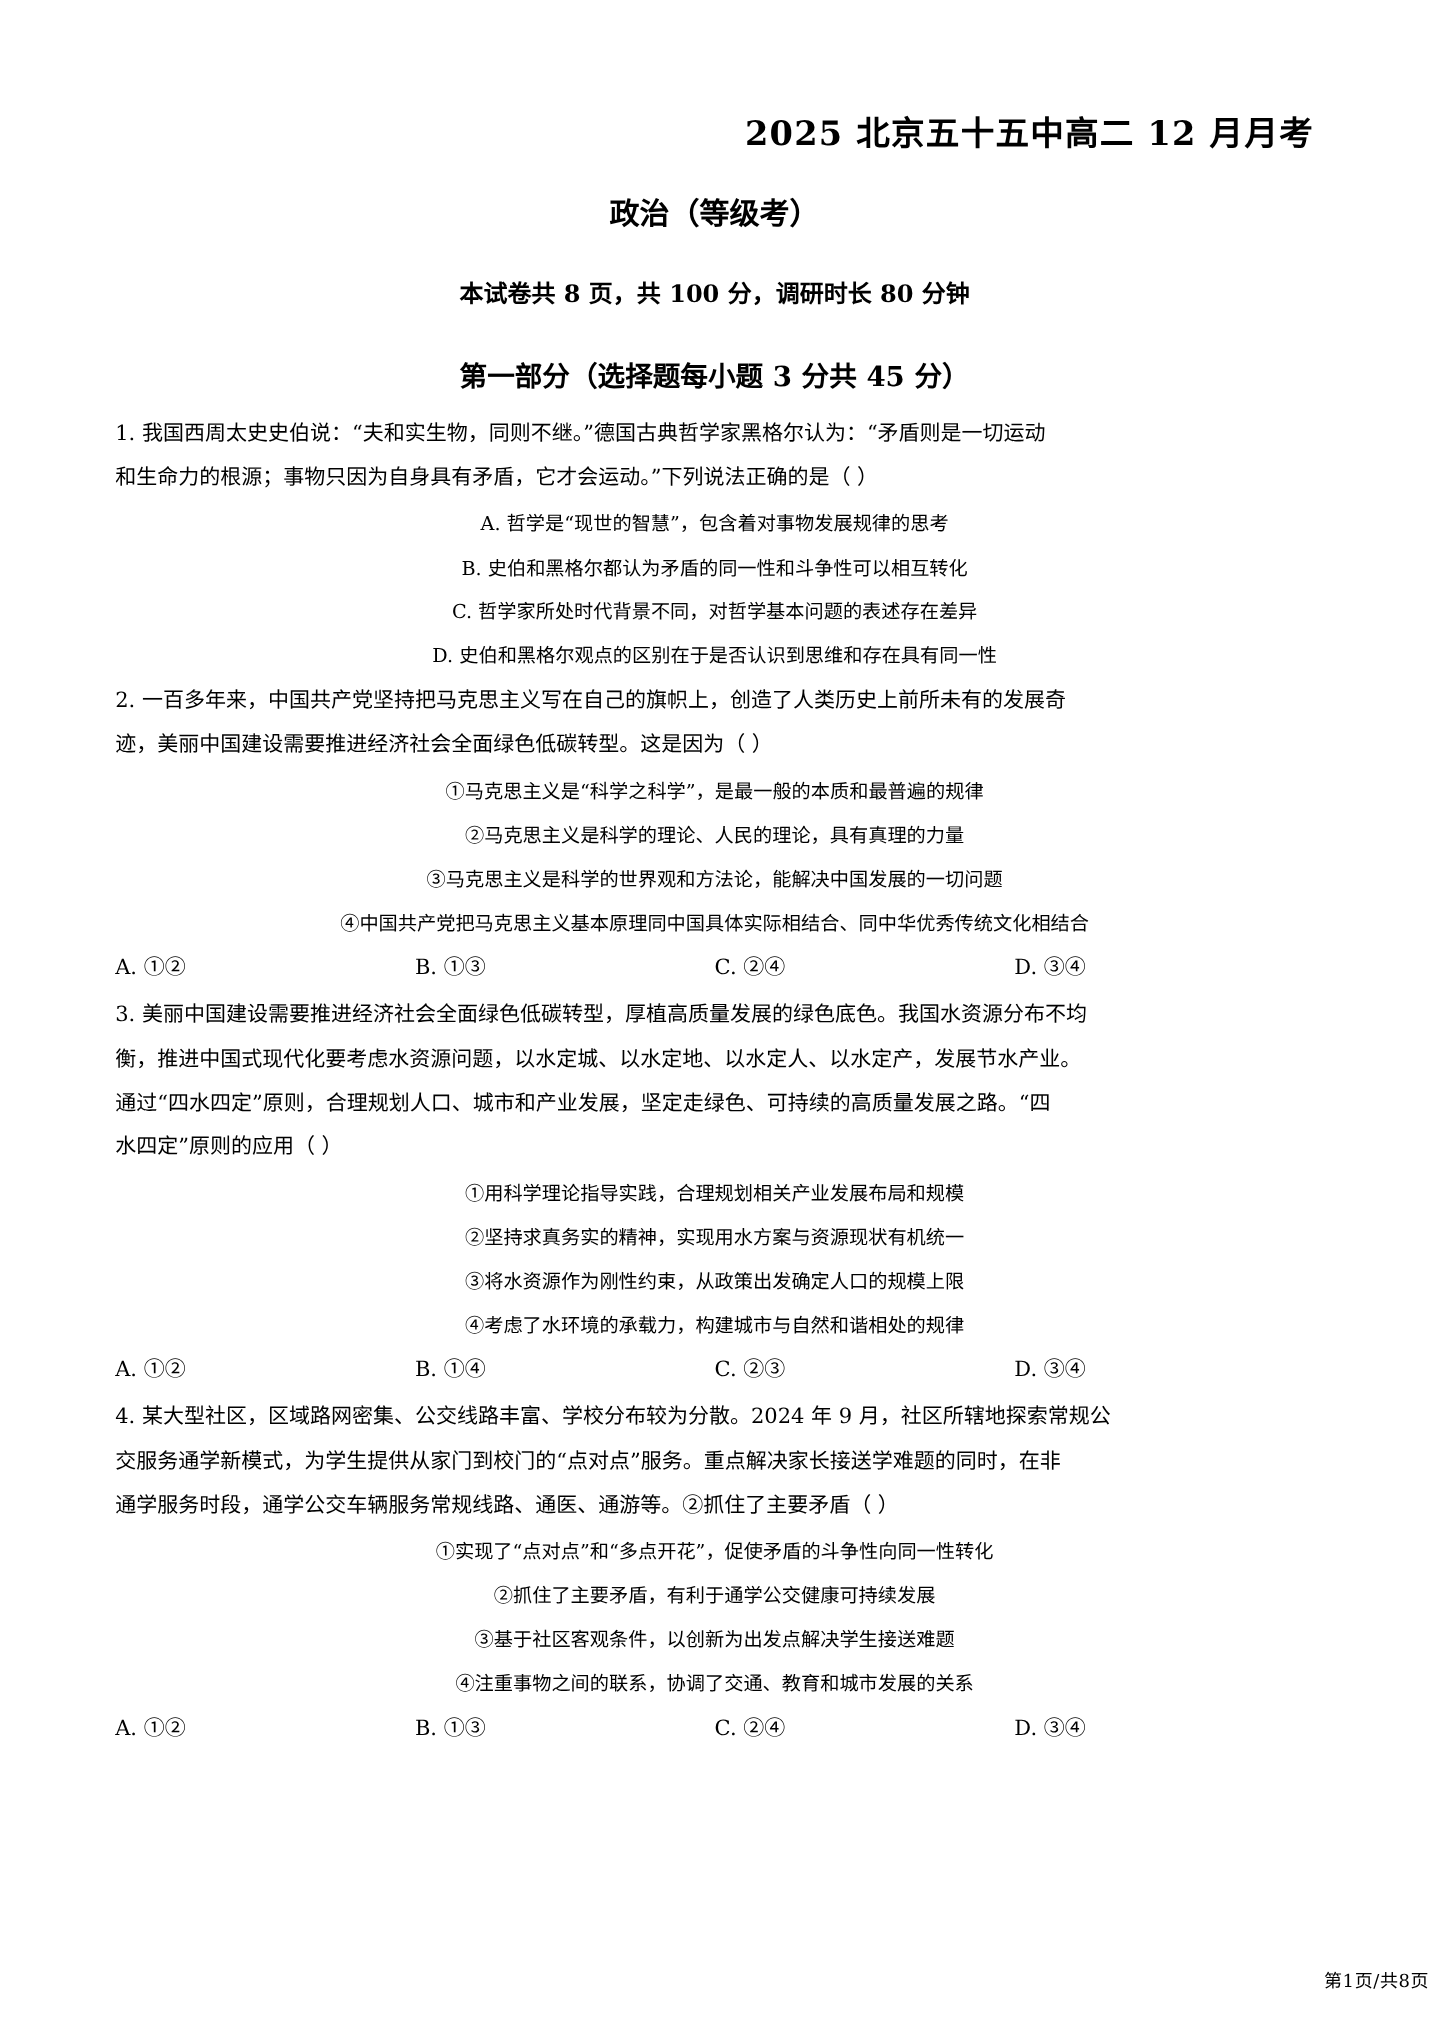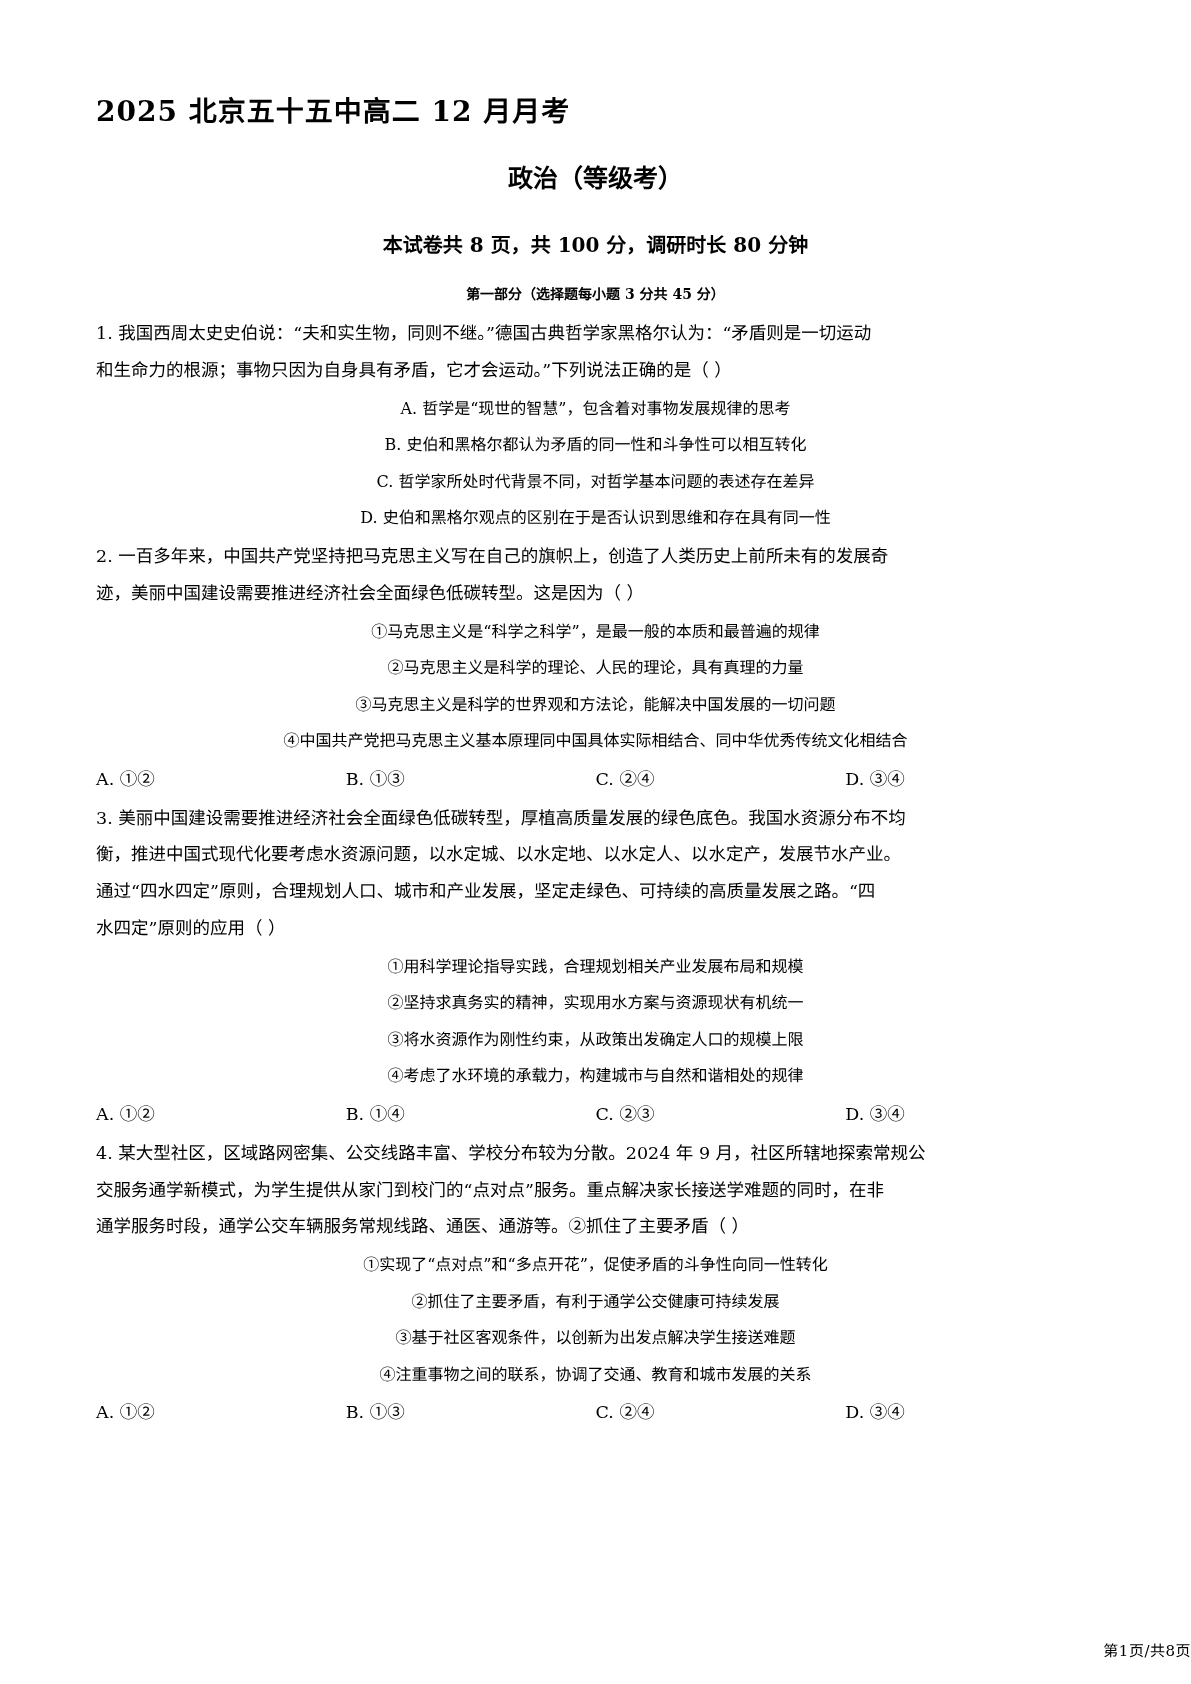--- a/index.html
+++ b/index.html
@@ -15,21 +15,21 @@
     position: relative;
   }
   .page {
     width: 1191px;
     min-height: 1684px;
     box-sizing: border-box;
     padding: 70px 96px 40px 96px;
     position: relative;
   }
   .doc-title {
-    text-align: left;
+    text-align: right;
     font-size: 28px;
     font-weight: bold;
     letter-spacing: 1px;
     margin: 20px 0 16px 0;
     line-height: 1.6;
   }
   .doc-subtitle {
     text-align: center;
     font-size: 25px;
     font-weight: bold;
@@ -38,23 +38,23 @@
   }
   .doc-note {
     text-align: center;
     font-size: 20px;
     font-weight: bold;
     margin: 30px 0 0 0;
     line-height: 1.6;
   }
   .section-heading {
     text-align: center;
-    font-size: 14px;
+    font-size: 23px;
     font-weight: bold;
-    margin: 22px 0 10px 0;
+    margin: 36px 0 10px 0;
     line-height: 1.6;
   }
   .q-block {
     margin: 0 0 2px 0;
   }
   .q-stem {
     font-size: 17.5px;
     line-height: 2.1;
     text-align: justify;
     text-justify: inter-ideograph;

